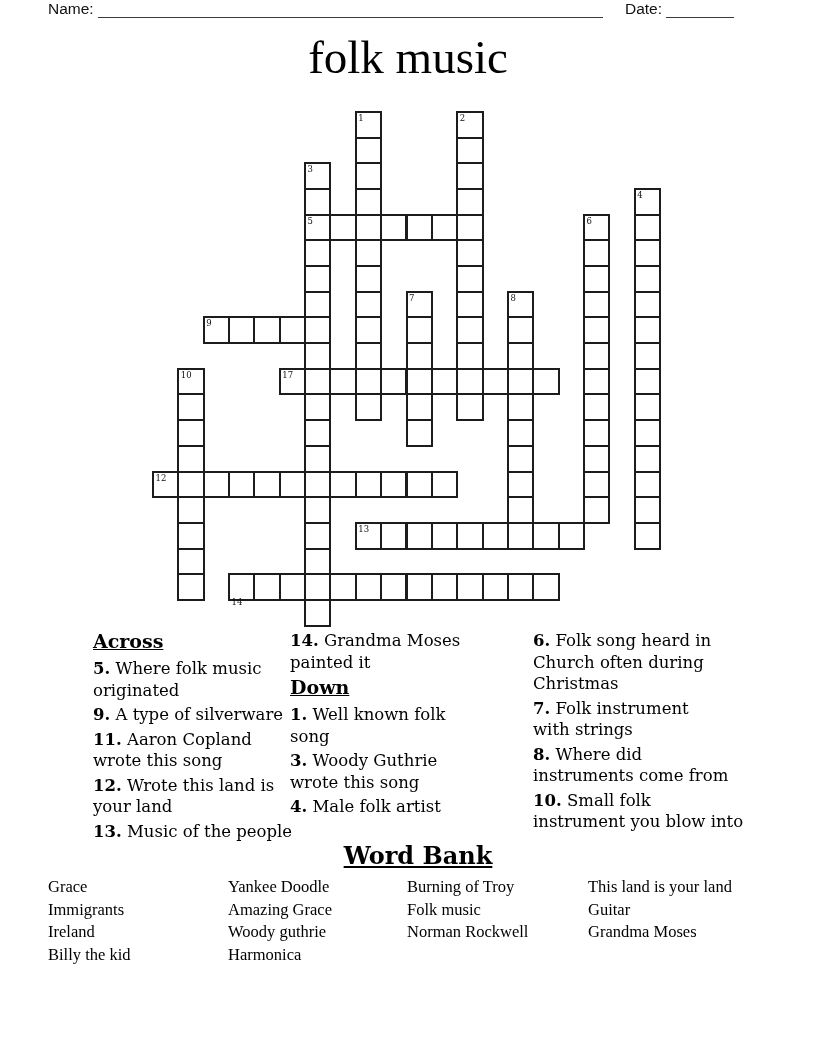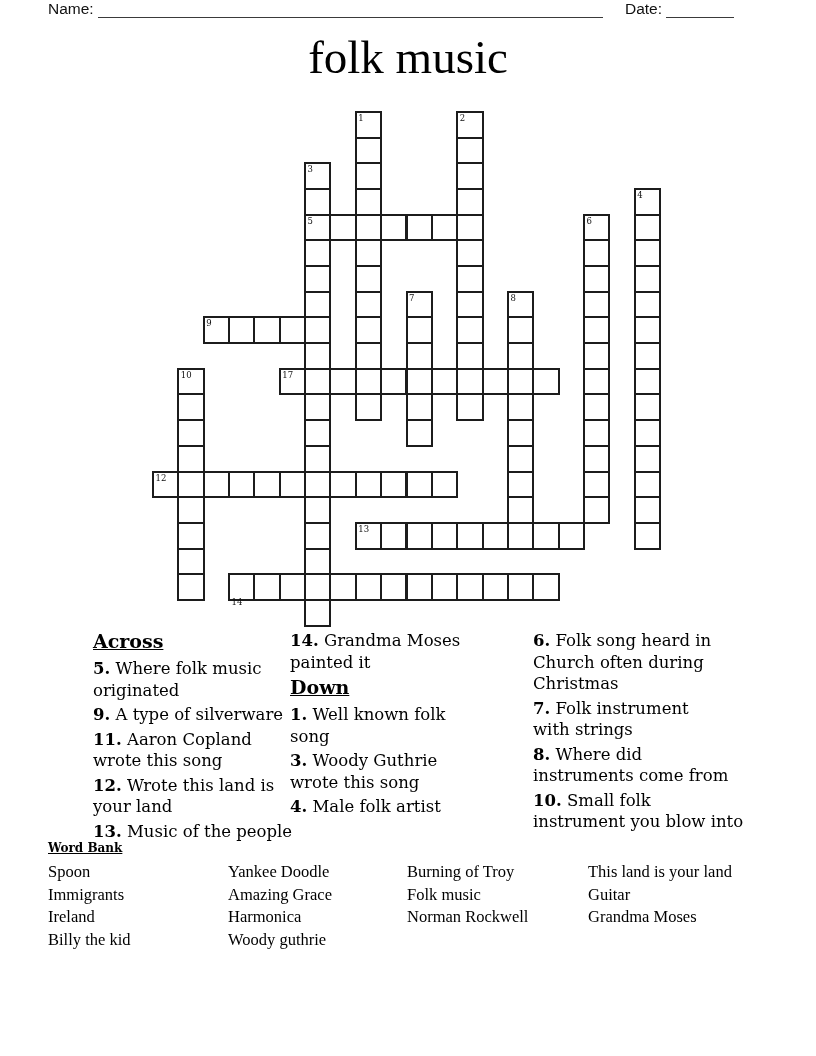--- a/index.html
+++ b/index.html
@@ -29,22 +29,22 @@
   #cluecol-1{left:48px;width:235px;margin-left:45px;}
   #cluecol-2{left:290px;width:235px;}
   #cluecol-3{left:533px;width:272px;}
   .clue-header{font-size:19px;font-weight:bold;text-decoration:underline;margin:0 0 6px 0;}
   .clue{font-size:16.5px;line-height:21.5px;margin:0 0 3px 0;}
   .clue .cnum{font-weight:bold;}
   .clue .ctext{white-space:pre-line;}
 
   
   #wordbank{position:absolute;top:841px;left:48px;width:740px;}
-  .wb-title{font-family:"DejaVu Serif",serif;font-size:12px;font-weight:bold;
-            text-decoration:underline;margin:0 0 6px 0;}
+  .wb-title{font-family:"DejaVu Serif",serif;font-size:24px;font-weight:bold;
+            text-decoration:underline;margin:0 0 6px 0;text-align:center;}
   .wb-cols{position:relative;}
   .wb-col{position:absolute;top:0;width:178px;font-family:"Liberation Serif",serif;
           font-size:16.5px;line-height:22.6px;}
   #wb-col-1{left:0;}
   #wb-col-2{left:180px;}
   #wb-col-3{left:359px;}
   #wb-col-4{left:540px;}
   .wb-word{white-space:nowrap;}
 </style>
 </head>
@@ -245,30 +245,30 @@
 instruments come from</span></div>
       <div class="clue"><span class="cnum">10.</span><span class="ctext"> Small folk
 instrument you blow into</span></div>
     </div>
 </div>
 
 <div id="wordbank">
   <div class="wb-title">Word Bank</div>
   <div class="wb-cols">
     <div class="wb-col" id="wb-col-1">
-        <div class="wb-word">Spoon</div>
+        <div class="wb-word">Grace</div>
         <div class="wb-word">Immigrants</div>
         <div class="wb-word">Ireland</div>
         <div class="wb-word">Billy the kid</div>
       </div>
     <div class="wb-col" id="wb-col-2">
         <div class="wb-word">Yankee Doodle</div>
         <div class="wb-word">Amazing Grace</div>
+        <div class="wb-word">Woody guthrie</div>
         <div class="wb-word">Harmonica</div>
-        <div class="wb-word">Woody guthrie</div>
       </div>
     <div class="wb-col" id="wb-col-3">
         <div class="wb-word">Burning of Troy</div>
         <div class="wb-word">Folk music</div>
         <div class="wb-word">Norman Rockwell</div>
       </div>
     <div class="wb-col" id="wb-col-4">
         <div class="wb-word">This land is your land</div>
         <div class="wb-word">Guitar</div>
         <div class="wb-word">Grandma Moses</div>

